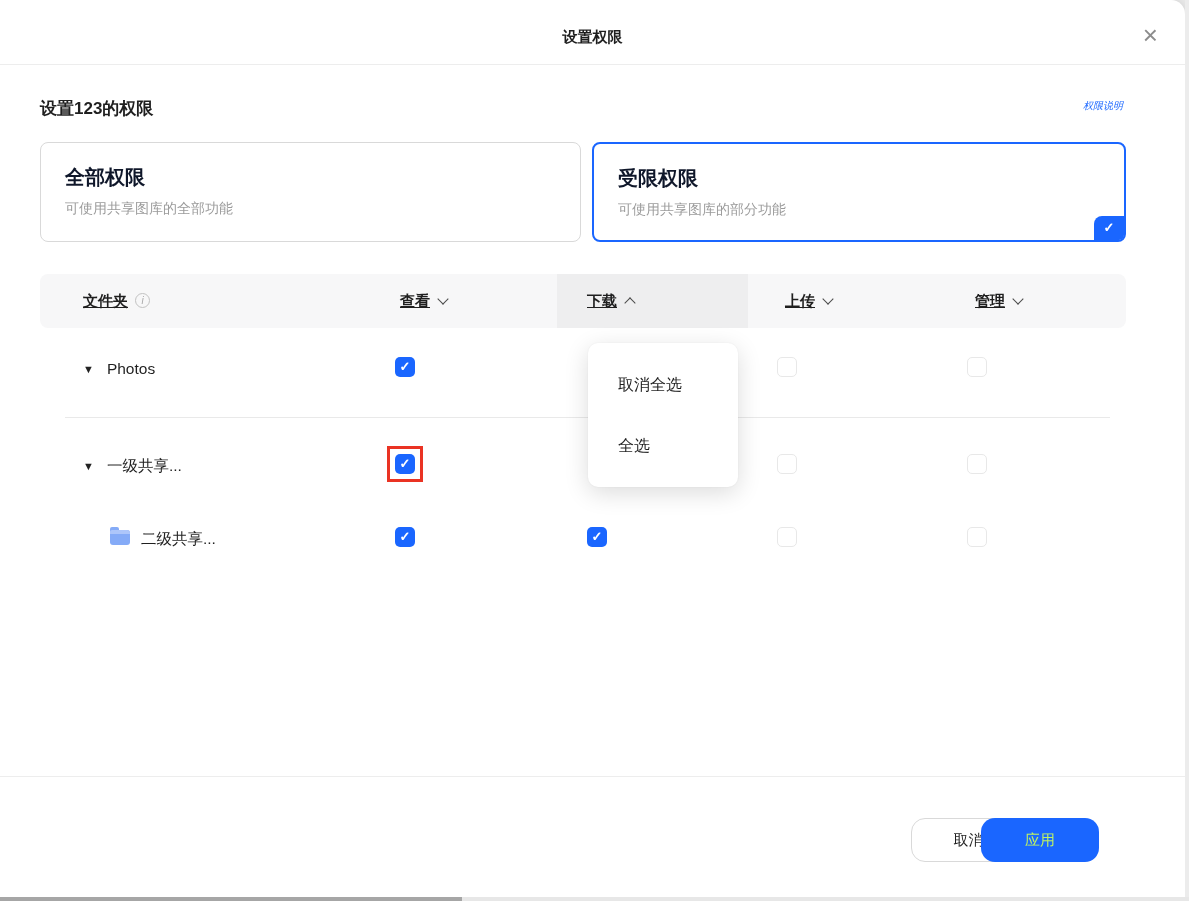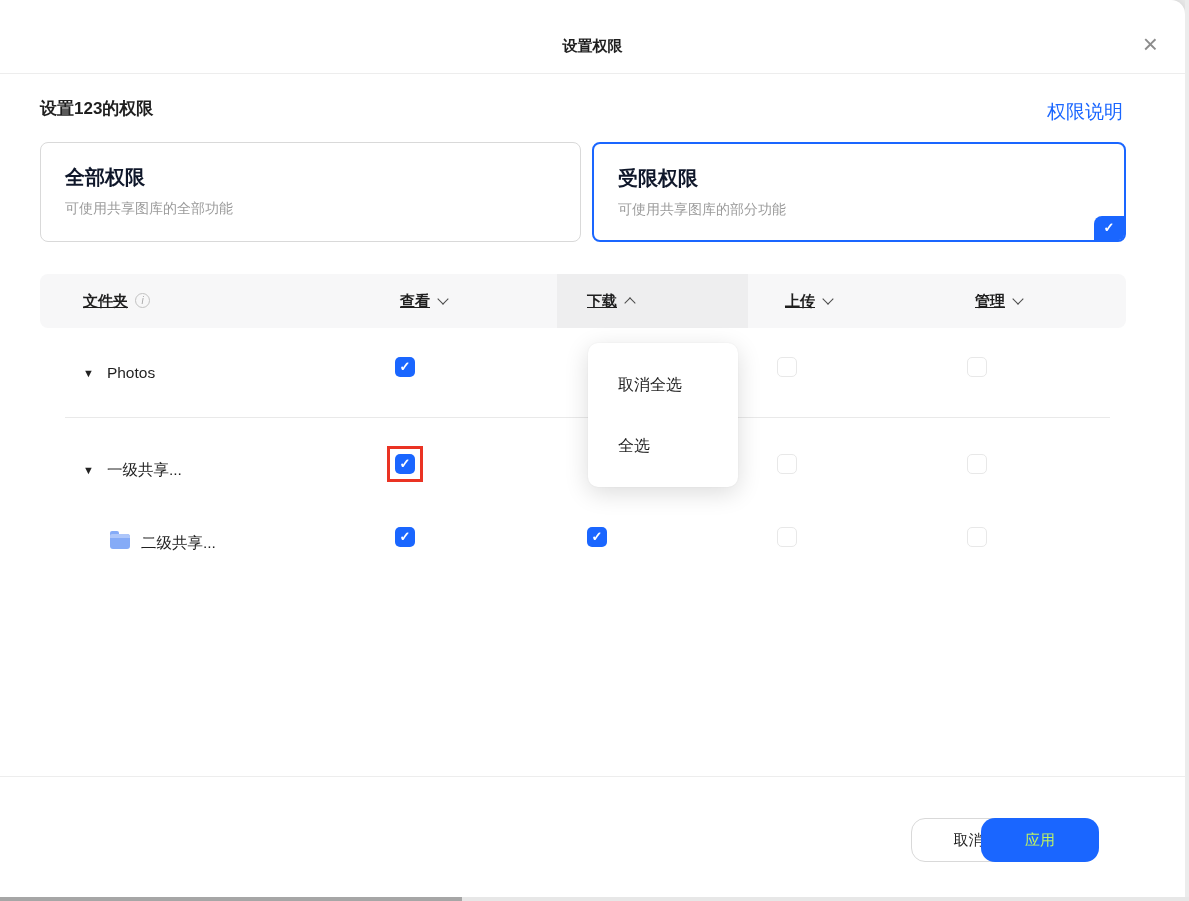--- a/index.html
+++ b/index.html
@@ -10,26 +10,26 @@
     position:relative;
     overflow:hidden;
     color:#1f1f1f;
   }
   .dialog {
     position:absolute; left:0; top:0; width:1185px; height:897px;
     background:#fff; border-top-right-radius:14px;
     box-shadow:0 0 10px rgba(0,0,0,.10);
   }
   
-  .titlebar { position:absolute; left:0; top:17px; width:1185px; height:57px; border-bottom:1px solid #ededed; }
+  .titlebar { position:absolute; left:0; top:8px; width:1185px; height:57px; border-bottom:1px solid #ededed; }
   .dlg-title { width:100%; text-align:center; line-height:57px; font-size:15px; font-weight:700; color:#1f1f1f; }
   .close-btn { position:absolute; right:27px; top:0; height:57px; line-height:55px; font-size:26px; color:#8c8c8c; cursor:pointer; }
   
   .heading { position:absolute; left:40px; top:97px; font-size:17px; font-weight:700; color:#1f1f1f; }
-  .help-link { position:absolute; right:62px; top:99px; font-size:19px; color:#1a66ff; cursor:pointer; }
+  .help-link { position:absolute; right:62px; top:99px; font-size:10px; color:#1a66ff; cursor:pointer;font-style:italic; }
   
   .card { position:absolute; top:142px; height:100px; border-radius:8px; background:#fff; border:1px solid #d9d9d9; }
   .card.first  { left:40px;  width:541px; }
   .card.second { left:592px; width:534px; border:2px solid #1a66ff; }
   .card-title { margin:21px 0 0 24px; font-size:20px; font-weight:700; color:#0f172a; }
   .card-desc  { margin:9px 0 0 24px; font-size:14px; color:#9b9b9b; }
   .card-badge {
     position:absolute; right:0; bottom:0; width:30px; height:24px;
     background:#1a66ff; border-radius:8px 0 5px 0;
     color:#fff; text-align:center; line-height:24px; font-size:13px; font-weight:700;
@@ -51,21 +51,21 @@
   .chev.down { transform:rotate(45deg); vertical-align:3px; }
   .chev.up   { transform:rotate(225deg); vertical-align:-1px; }
   .info-icon {
     display:inline-block; width:15px; height:15px; border:1px solid #c2c2c2; border-radius:50%;
     color:#a8a8a8; font-size:10px; line-height:13px; text-align:center; margin-left:7px;
     vertical-align:2px; font-style:italic; font-weight:400; cursor:pointer;
   }
   
   .row { position:absolute; left:40px; width:1086px; height:36px; }
   .row1 { top:349px; } .row2 { top:446px; } .row3 { top:519px; }
-  .row-name { position:absolute; left:43px; top:0; line-height:48px; font-size:15.5px; color:#1f1f1f; white-space:nowrap; }
+  .row-name { position:absolute; left:43px; top:0; line-height:40px; font-size:15.5px; color:#1f1f1f; white-space:nowrap; }
   .row3 .row-name { left:70px; }
   .caret { display:inline-block; font-size:11px; color:#222; margin-right:13px; vertical-align:1px; cursor:pointer; font-style:normal; }
   .folder-icon { display:inline-block; width:20px; height:15px; background:#85abf7; border-radius:2px 3px 3px 3px; position:relative; margin-right:11px; vertical-align:-1px; }
   .folder-icon::before { content:""; position:absolute; left:0; top:-3px; width:9px; height:4px; background:#85abf7; border-radius:2px 2px 0 0; }
   .folder-icon::after  { content:""; position:absolute; left:0; top:0; width:100%; height:4px; background:#adc6fa; border-radius:2px 3px 0 0; }
   .cb { position:absolute; top:8px; width:20px; height:20px; border-radius:5px; cursor:pointer; }
   .cb.on  { background:#1a66ff; color:#fff; text-align:center; line-height:20px; font-size:13px; font-weight:700; }
   .cb.off { border:1.5px solid #e8e8e8; background:#fff; }
   .cb-view   { left:355px; }
   .cb-download { left:547px; }

